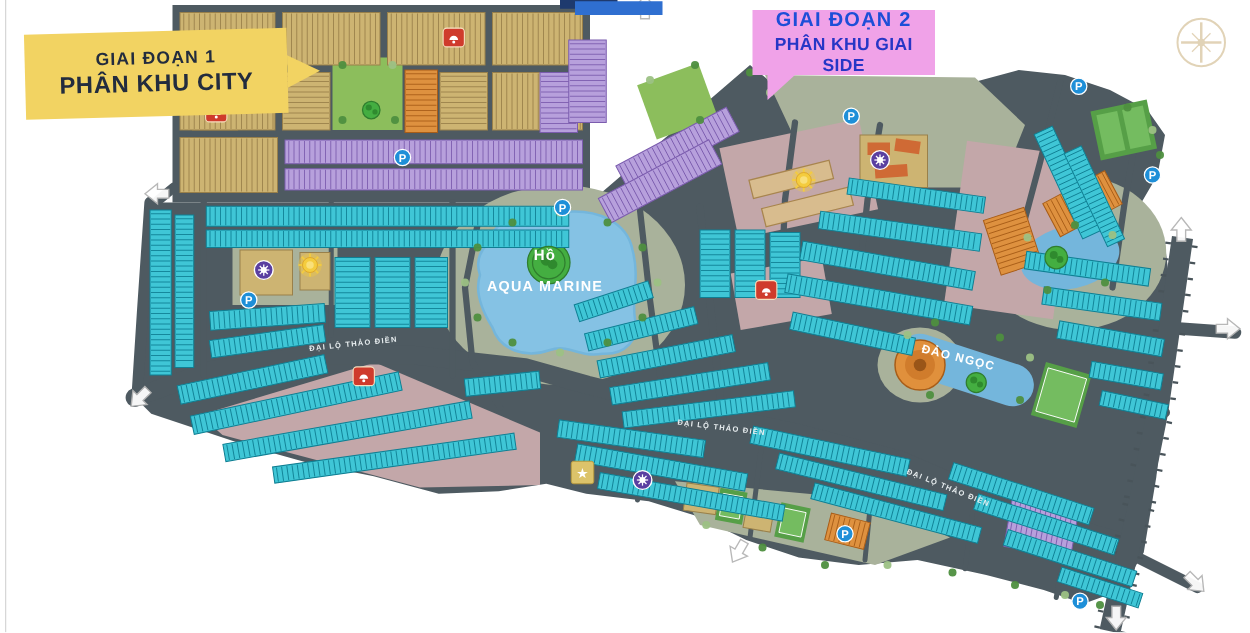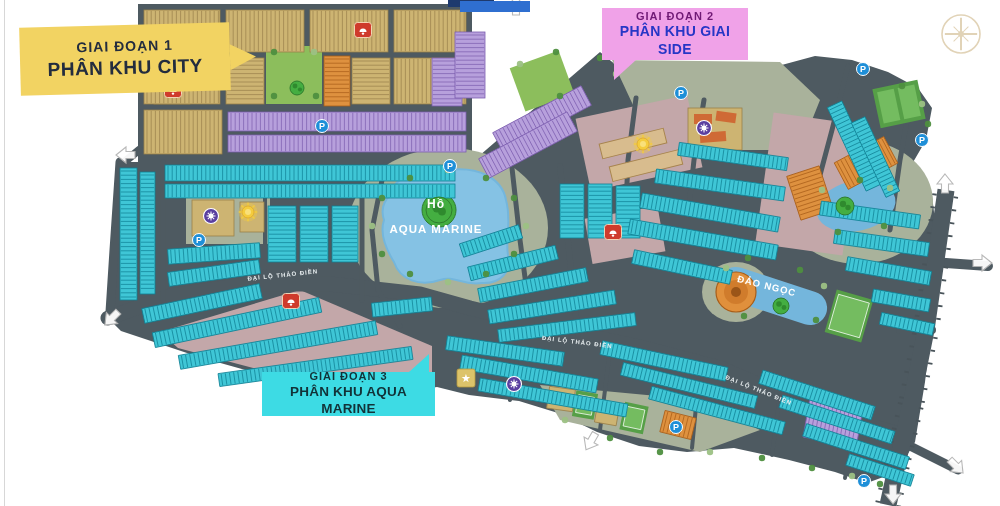--- a/index.html
+++ b/index.html
@@ -9,21 +9,21 @@
   #map{position:absolute;left:0;top:0;}
   .plabel{position:absolute;text-align:center;font-weight:bold;line-height:1.25;
           display:flex;flex-direction:column;justify-content:center;}
   .p1{left:20px;top:25px;width:210px;height:68px;background:#f2d362;color:#232c3e;
       transform:rotate(-1.5deg);}
   .p1 .l1{font-size:14px;letter-spacing:1px;}
   .p1 .l2{font-size:19px;letter-spacing:.5px;}
   .p1::after{content:"";position:absolute;left:100%;top:22px;border-left:26px solid #f2d362;
       border-top:13px solid transparent;border-bottom:13px solid transparent;}
   .p2{left:602px;top:8px;width:146px;height:52px;background:#f0a2e8;}
-  .p2 .l1{font-size:11px;color:#701a75;letter-spacing:1px;}
+  .p2 .l1{font-size:16px;color:#1d4ed8;letter-spacing:1px;}
   .p2 .l2{font-size:14px;color:#2636c6;letter-spacing:.3px;}
   .p2::after{content:"";position:absolute;top:100%;left:12px;border-top:20px solid #f0a2e8;
       border-right:22px solid transparent;}
   .p3{left:262px;top:372px;width:173px;height:44px;background:#3ddbe4;color:#123238;}
   .p3 .l1{font-size:11px;letter-spacing:1px;}
   .p3 .l2{font-size:13.5px;letter-spacing:.2px;}
   .p3::after{content:"";position:absolute;bottom:100%;right:6px;border-bottom:18px solid #3ddbe4;
       border-left:20px solid transparent;}
 </style>
 </head>
@@ -2093,17 +2093,13 @@
     </svg>
 
   <div class="plabel p1">
     <div class="l1">GIAI ĐOẠN 1</div>
     <div class="l2">PHÂN KHU CITY</div>
   </div>
   <div class="plabel p2">
     <div class="l1">GIAI ĐOẠN 2</div>
     <div class="l2">PHÂN KHU GIAI SIDE</div>
   </div>
-  <div class="plabel p3">
-    <div class="l1">GIAI ĐOẠN 3</div>
-    <div class="l2">PHÂN KHU AQUA MARINE</div>
-  </div>
 </div>
 
 </body></html>

